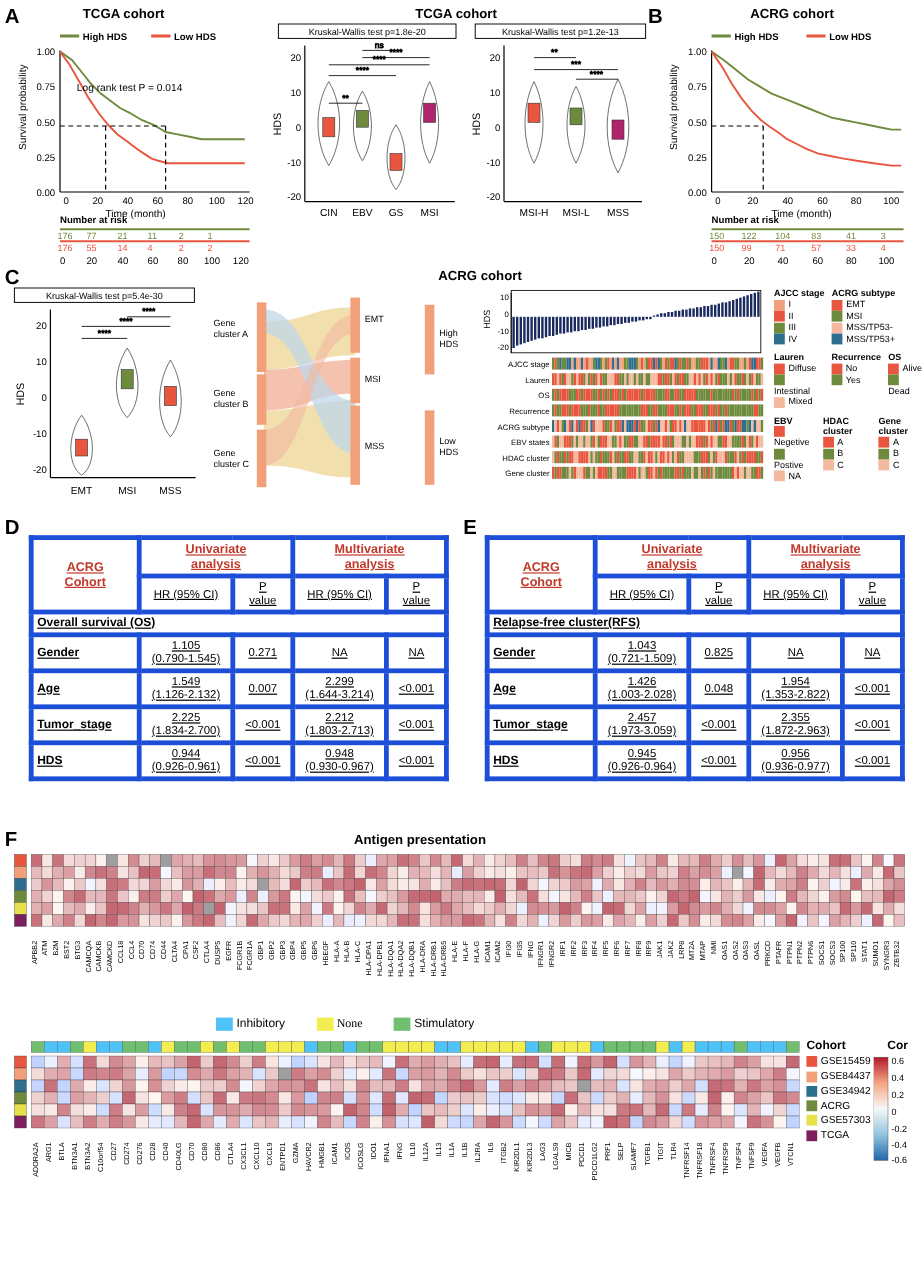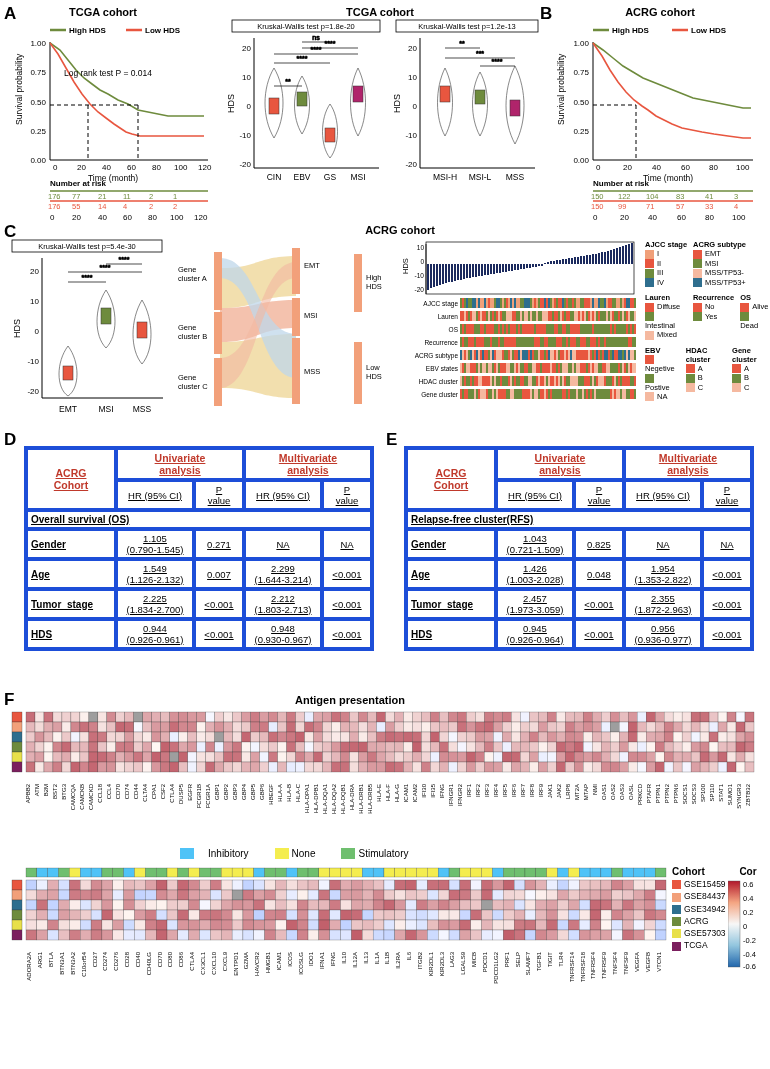--- a/index.html
+++ b/index.html
@@ -1866,27 +1866,27 @@
       <text x="694.57" y="2" font-size="6" transform="rotate(-90 694.57,2)" text-anchor="end" font-family="&quot;Liberation Sans&quot;, sans-serif">SP100</text>
       <text x="703.56" y="2" font-size="6" transform="rotate(-90 703.56,2)" text-anchor="end" font-family="&quot;Liberation Sans&quot;, sans-serif">SP110</text>
       <text x="712.54" y="2" font-size="6" transform="rotate(-90 712.54,2)" text-anchor="end" font-family="&quot;Liberation Sans&quot;, sans-serif">STAT1</text>
       <text x="721.53" y="2" font-size="6" transform="rotate(-90 721.53,2)" text-anchor="end" font-family="&quot;Liberation Sans&quot;, sans-serif">SUMO1</text>
       <text x="730.52" y="2" font-size="6" transform="rotate(-90 730.52,2)" text-anchor="end" font-family="&quot;Liberation Sans&quot;, sans-serif">SYNGR3</text>
       <text x="739.51" y="2" font-size="6" transform="rotate(-90 739.51,2)" text-anchor="end" font-family="&quot;Liberation Sans&quot;, sans-serif">ZBTB32</text>
     </svg>
 </div>
 
 <div class="abs" style="left:180px;top:848px;display:flex;gap:26px;align-items:center;">
-  <div style="display:flex;align-items:center;gap:11px;">
+  <div style="display:flex;align-items:center;">
     <span class="legend-box" style="background:#4FC3F7;width:14px;height:11px;"></span>
     <span style="font-size:10px;">Inhibitory</span>
   </div>
   <div style="display:flex;align-items:center;">
     <span class="legend-box" style="background:#F4ED4F;width:14px;height:11px;"></span>
-    <span style="font-size:10px;">None</span>
+    <span style="font-size:10px;font-family:Liberation Serif, serif;">None</span>
   </div>
   <div style="display:flex;align-items:center;">
     <span class="legend-box" style="background:#6FBF6F;width:14px;height:11px;"></span>
     <span style="font-size:10px;">Stimulatory</span>
   </div>
 </div>
 
 <div class="abs" style="left:10px;top:866px;">
   <svg width="660" height="82" viewBox="0 0 660 82" id="hmBot">
       <rect x="16.00" y="2" width="10.85" height="9" fill="#6FBF6F" stroke="#333" stroke-width="0.25"></rect>

